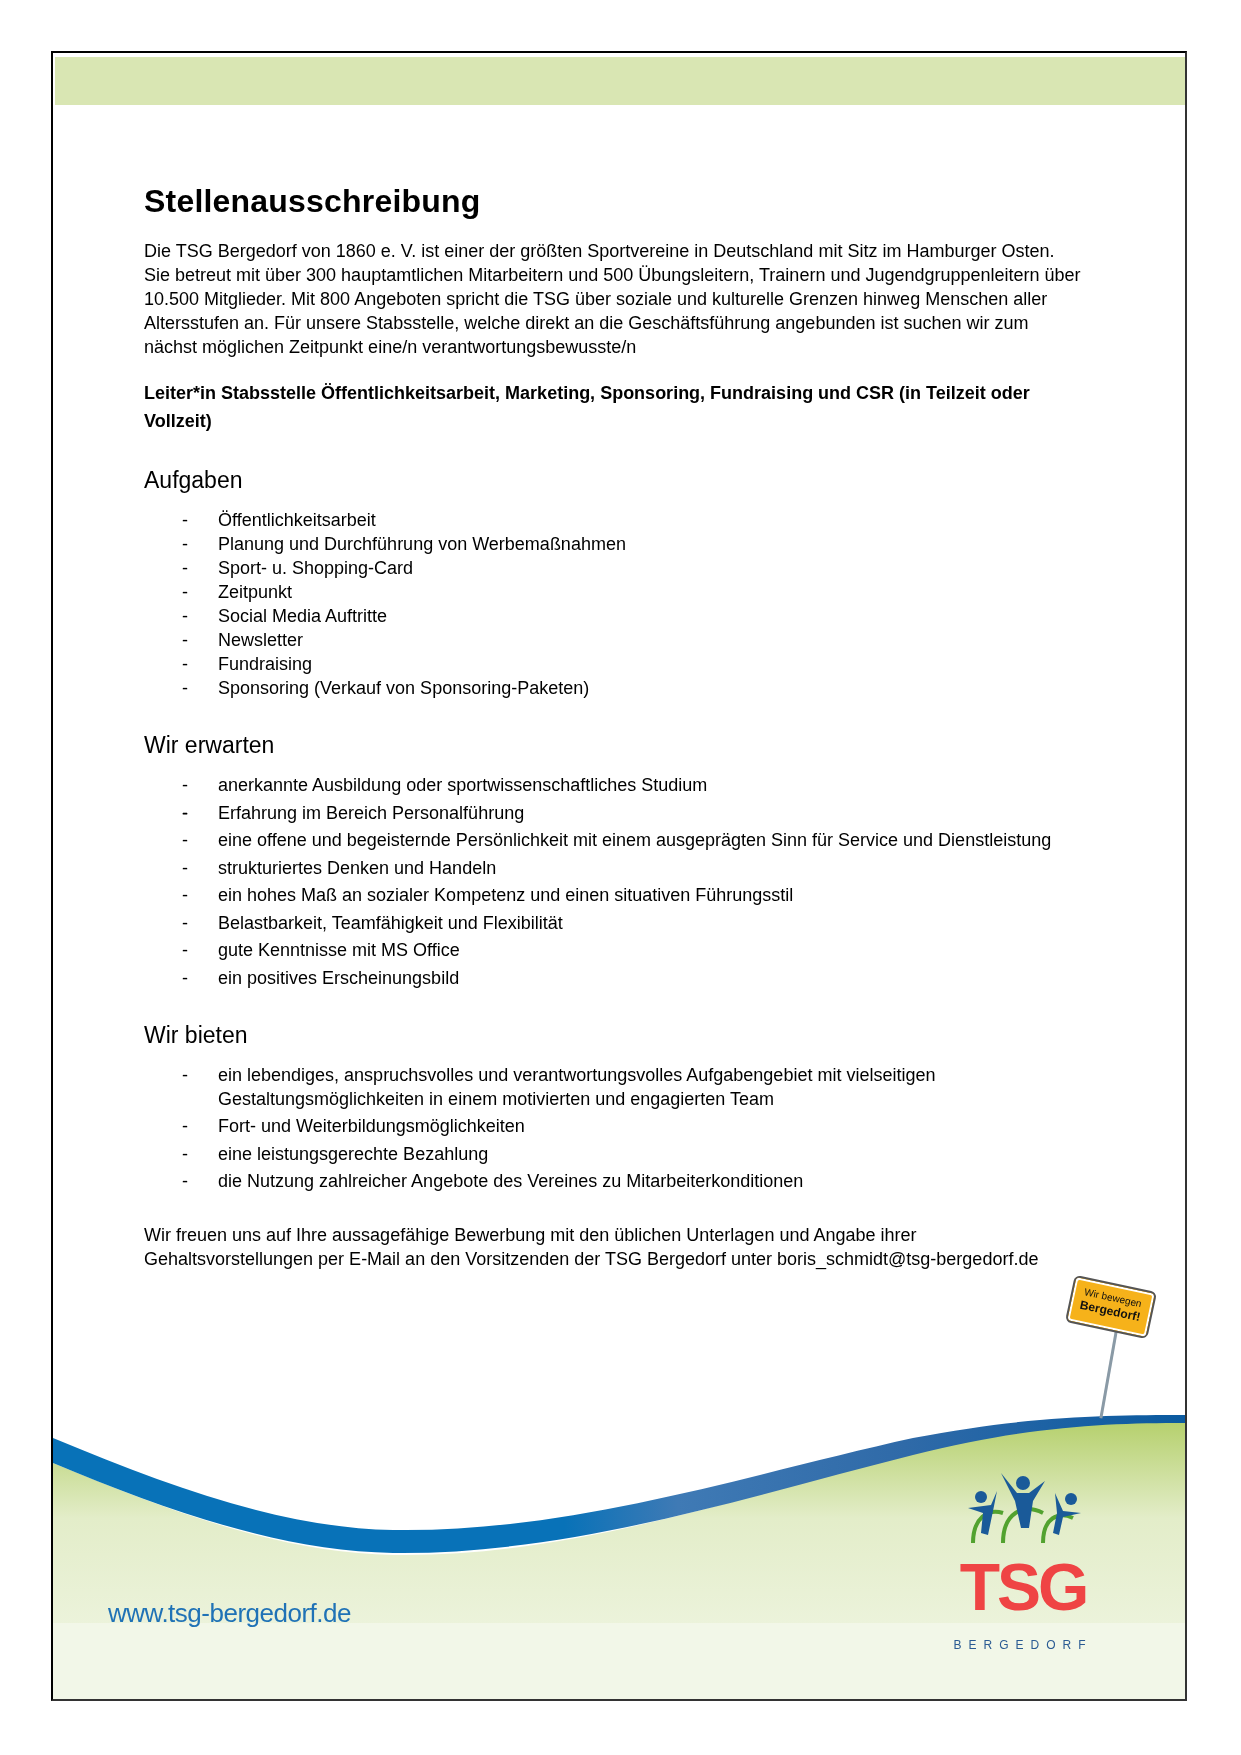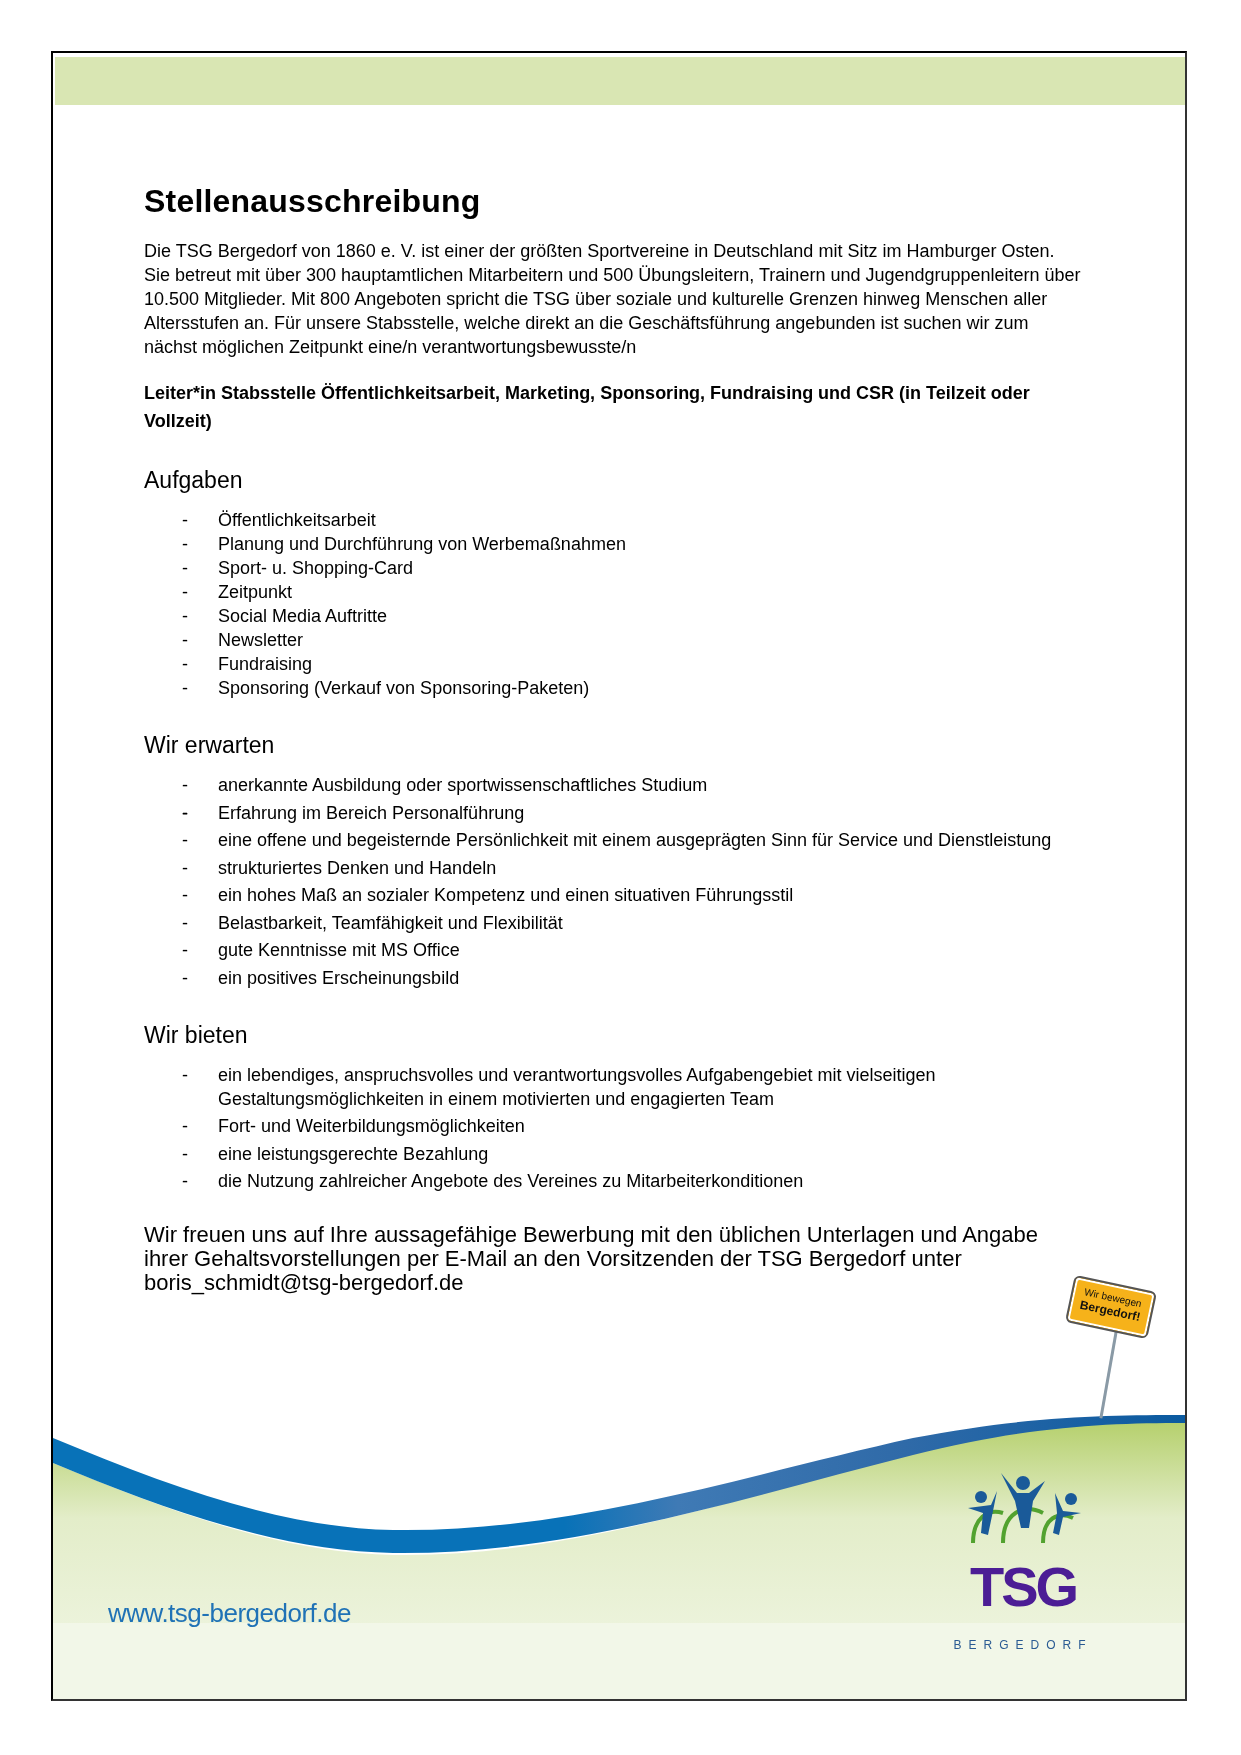--- a/index.html
+++ b/index.html
@@ -9,25 +9,25 @@
   .content { position: absolute; left: 91px; top: 128px; width: 940px; font-size: 18px; line-height: 24px; }
   h1 { font-size: 32px; font-weight: bold; margin: 0 0 18px 0; line-height: 40px; letter-spacing: 0.2px; }
   .intro { margin: 0; font-size: 18px; line-height: 24px; }
   h2 { font-size: 18px; font-weight: bold; margin: 20px 0 0 0; line-height: 28px; }
   h3 { font-size: 23px; font-weight: normal; margin: 34px 0 17px 0; line-height: 22px; }
   ul.dash { list-style: none; margin: 0; padding: 0; }
   ul.dash li { position: relative; padding-left: 74px; font-size: 18px; line-height: 24px; }
   ul.dash.tight li { line-height: 24px; }
   ul.dash.loose li { margin-bottom: 3.5px; }
   ul.dash li .dash-mark { position: absolute; left: 38px; top: 0; }
-  .closing { margin: 30px 0 0 0; font-size: 22px; line-height: 24px; }
+  .closing { margin: 30px 0 0 0; font-size: 18px; line-height: 24px; }
   .footer-art { position: absolute; left: 0; top: 1340px; width: 1136px; height: 310px; }
   .footer-url { position: absolute; left: 55px; top: 1545px; font-size: 26px; color: #1f72b6; letter-spacing: -0.5px; }
   .logo { position: absolute; left: 880px; top: 1420px; width: 180px; height: 200px; }
-  .logo-text { position: absolute; left: 0; top: 74px; width: 180px; text-align: center; font-size: 56px; font-weight: bold; color: #4c1d95; letter-spacing: -3px; line-height: 80px; }
+  .logo-text { position: absolute; left: 0; top: 74px; width: 180px; text-align: center; font-size: 66px; font-weight: bold; color: #ef4444; letter-spacing: -3px; line-height: 80px; }
   .logo-sub { position: absolute; left: 0; top: 165px; width: 180px; text-align: center; font-size: 12px; color: #2a5b93; letter-spacing: 7px; font-weight: normal; }
   .sign { position: absolute; left: 1010px; top: 1220px; width: 100px; height: 200px; }
   .sign-board { position: absolute; left: 6px; top: 10px; width: 80px; height: 44px; background: #f6b21a; border: 2px solid #555; border-radius: 6px; transform: rotate(12deg); box-shadow: inset 0 0 0 2px #fff; text-align: center; }
   .sign-l1 { display: block; font-size: 10px; line-height: 12px; margin-top: 7px; color: #111; }
   .sign-l2 { display: block; font-size: 12px; line-height: 14px; font-weight: bold; color: #111; }
   .sign-pole { position: absolute; left: 44px; top: 58px; width: 3px; height: 88px; background: #8a9aa6; transform: rotate(10deg); }
 </style>
 </head>
 <body>
 

